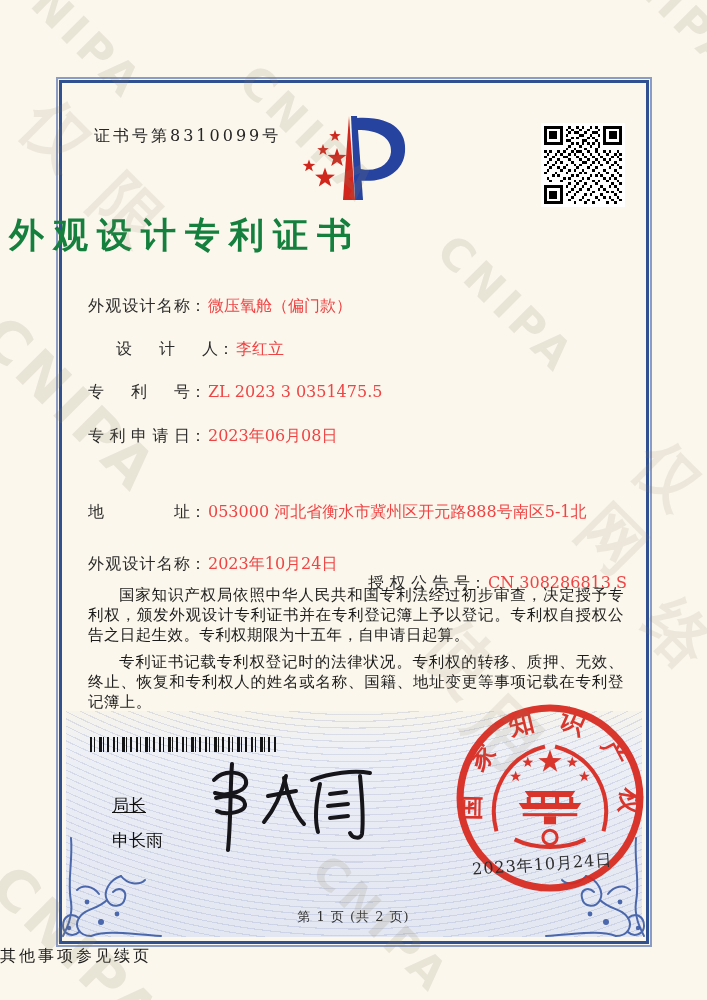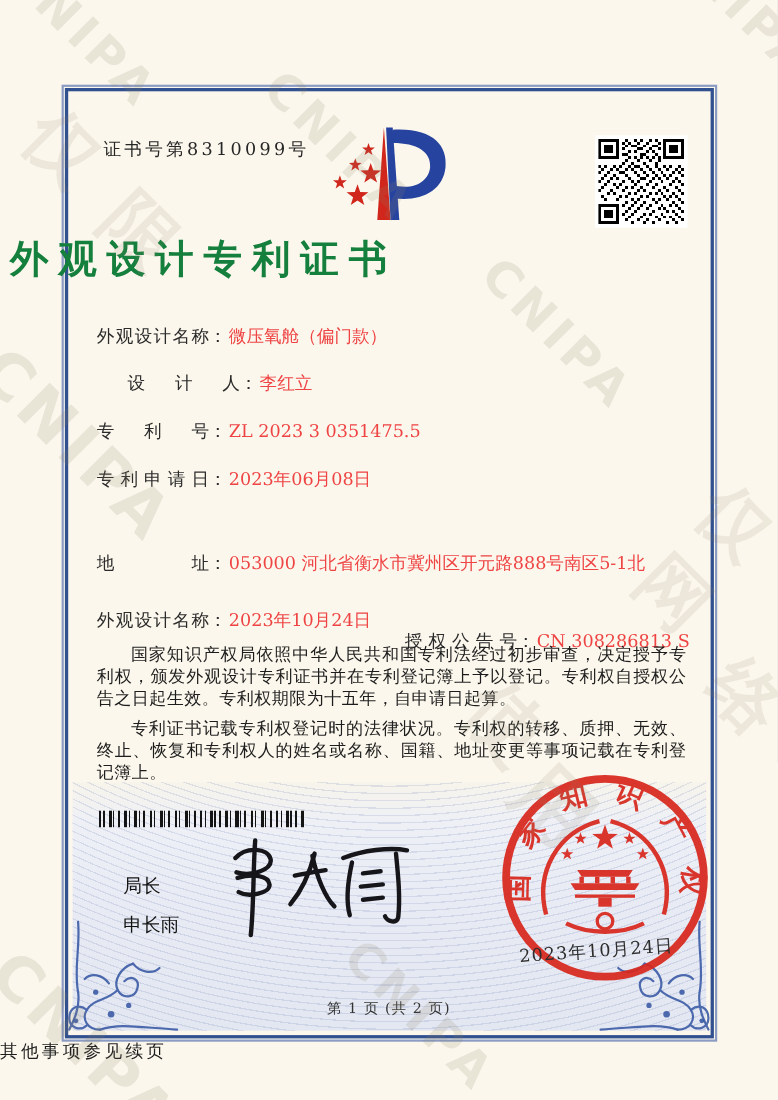--- a/index.html
+++ b/index.html
@@ -77,21 +77,21 @@
   .barcode{
     position:absolute;left:90px;top:737px;width:187px;height:15px;z-index:2;
     background:repeating-linear-gradient(90deg,
       #141414 0 2px,transparent 2px 4px,
       #141414 4px 5px,transparent 5px 9px,
       #141414 9px 12px,transparent 12px 13px,
       #141414 13px 14px,transparent 14px 17px,
       #141414 17px 19px,transparent 19px 23px);
   }
   .sig-title{position:absolute;left:112px;top:794px;z-index:2;font-size:17px;color:#111;
-             font-family:"DejaVu Sans","Liberation Sans",sans-serif;}
+             font-family:"DejaVu Sans","Liberation Sans",sans-serif;text-decoration:underline;}
   .sig-name{position:absolute;left:112px;top:829px;z-index:2;font-size:17px;color:#111;
             font-family:"DejaVu Sans","Liberation Sans",sans-serif;text-align:right;}
   .signature-svg{position:absolute;left:202px;top:756px;width:190px;height:98px;z-index:2;}
   .seal{position:absolute;left:452px;top:700px;width:196px;height:196px;z-index:3;opacity:.93;}
   .seal-date{
     position:absolute;left:472px;top:854px;width:160px;z-index:4;
     font-size:16px;color:#2d2d2d;letter-spacing:1px;transform:rotate(-4deg);white-space:nowrap;
   }
   .page-num{position:absolute;left:0;right:0;top:908px;z-index:2;text-align:center;font-size:13px;color:#333;letter-spacing:1px;}
   .bottom-note{position:absolute;left:0;right:0;top:946px;z-index:2;text-align:left;font-size:16px;color:#1d1d1d;letter-spacing:3px;}

